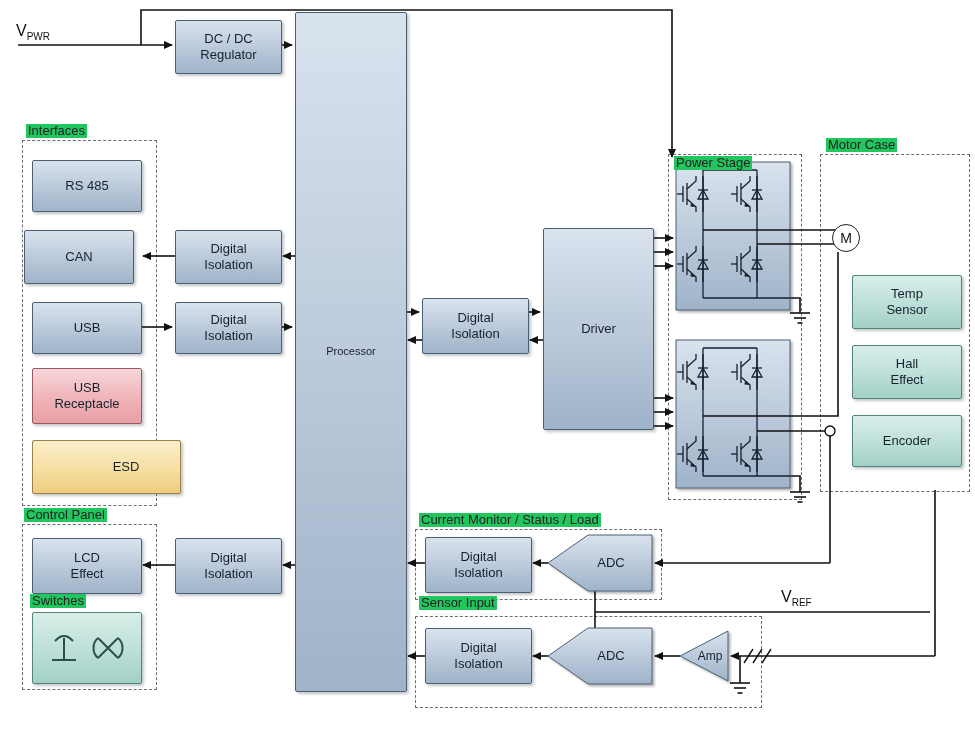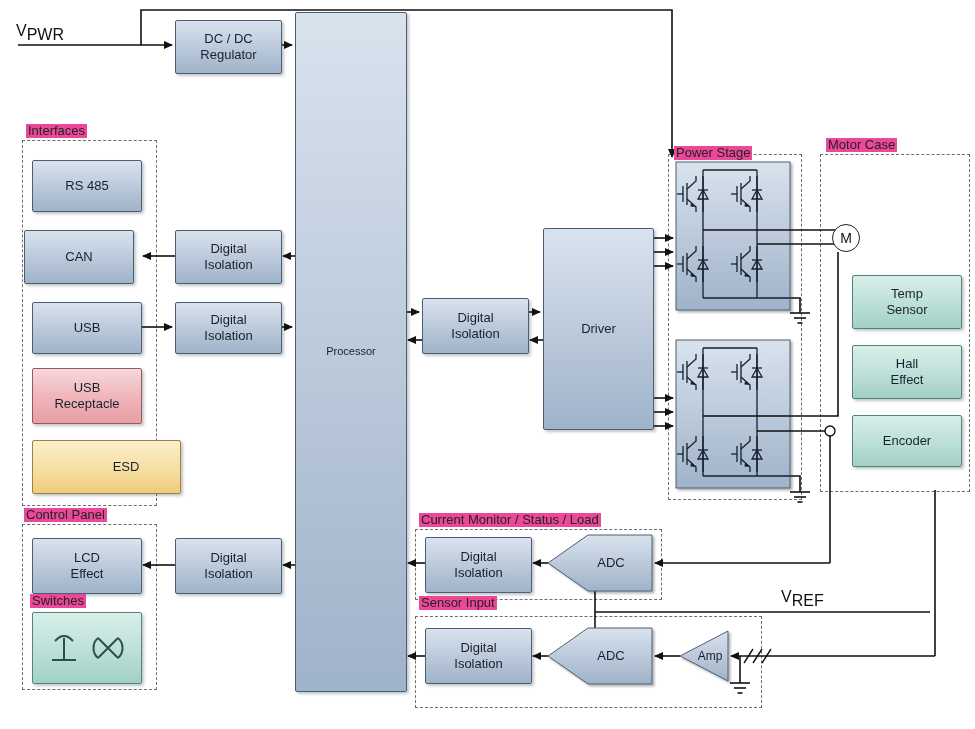--- a/index.html
+++ b/index.html
@@ -1,49 +1,49 @@
 <!DOCTYPE html>
 <html><head>
 <meta charset="utf-8">
 <style>
   html,body{margin:0;padding:0;background:#fff;}
   .stage{position:relative;width:975px;height:729px;background:#ffffff;
          font-family:"Liberation Sans",sans-serif;overflow:hidden;}
   .grp{position:absolute;border:1.5px dashed #6e6e6e;z-index:1;}
-  .grp-label{position:absolute;font-size:13px;color:#222;z-index:4;line-height:14px;background:#ec4899;padding:0 2px;}
+  .grp-label{position:absolute;font-size:13px;color:#222;z-index:4;line-height:14px;background:#22c55e;padding:0 2px;}
   svg.wires{position:absolute;left:0;top:0;z-index:2;pointer-events:none;}
   .blk{position:absolute;z-index:3;display:flex;align-items:center;justify-content:center;
        text-align:center;font-size:13px;line-height:1.25;color:#17212e;
        border:1px solid #4c5e72;border-radius:2px;
        background:linear-gradient(180deg,#d9e3ee 0%,#bccadb 50%,#9fb3c9 100%);
        box-shadow:2px 2px 3px rgba(40,50,60,.28);white-space:pre-line;}
   .blk.pink{background:linear-gradient(180deg,#f7d7da 0%,#efb3b8 55%,#e79fa5 100%);border-color:#97595e;}
   .blk.yellow{background:linear-gradient(180deg,#fbeecb 0%,#f6dfa2 55%,#efcc7d 100%);border-color:#9b8146;padding-left:39px;}
   .blk.teal{background:linear-gradient(180deg,#d8eee9 0%,#bcdfd7 55%,#a2d0c6 100%);border-color:#53837a;text-align:center;}
   .vlabel{position:absolute;z-index:4;font-size:16px;color:#111;}
-  .vlabel sub{font-size:16px;}
+  .vlabel sub{font-size:10px;}
   .shape-label{position:absolute;z-index:3;font-size:13px;color:#17212e;text-align:center;pointer-events:none;}
   .motor-circle{position:absolute;z-index:3;width:26px;height:26px;border:1.6px solid #222;border-radius:50%;
                 background:#fff;display:flex;align-items:center;justify-content:center;font-size:14px;color:#111;}
   .sw-icons{display:flex;align-items:center;justify-content:center;width:100%;height:100%;}
 </style>
 </head>
 <body>
 
 <div class="stage">
 
   <div class="grp" style="left:22px;top:140px;width:133px;height:364px"></div>
   <div class="grp" style="left:668px;top:154px;width:132px;height:344px"></div>
   <div class="grp" style="left:820px;top:154px;width:148px;height:336px"></div>
   <div class="grp" style="left:22px;top:524px;width:133px;height:164px"></div>
   <div class="grp" style="left:415px;top:529px;width:245px;height:69px"></div>
   <div class="grp" style="left:415px;top:616px;width:345px;height:90px"></div>
 
   <div class="grp-label" style="left:26px;top:124px">Interfaces</div>
-  <div class="grp-label" style="left:674px;top:146px">Power Stage</div>
+  <div class="grp-label" style="left:674px;top:156px">Power Stage</div>
   <div class="grp-label" style="left:826px;top:138px">Motor Case</div>
   <div class="grp-label" style="left:24px;top:508px">Control Panel</div>
   <div class="grp-label" style="left:419px;top:513px">Current Monitor / Status / Load</div>
   <div class="grp-label" style="left:419px;top:596px">Sensor Input</div>
   <div class="grp-label" style="left:30px;top:594px">Switches</div>
 
   <svg class="wires" width="975" height="729" viewBox="0 0 975 729" xmlns="http://www.w3.org/2000/svg" xmlns:xlink="http://www.w3.org/1999/xlink">
     <defs>
       <marker id="arr" markerWidth="9" markerHeight="8" refX="8" refY="4" orient="auto" markerUnits="userSpaceOnUse">
         <path d="M0,0 L9,4 L0,8 z" fill="#111"></path>

